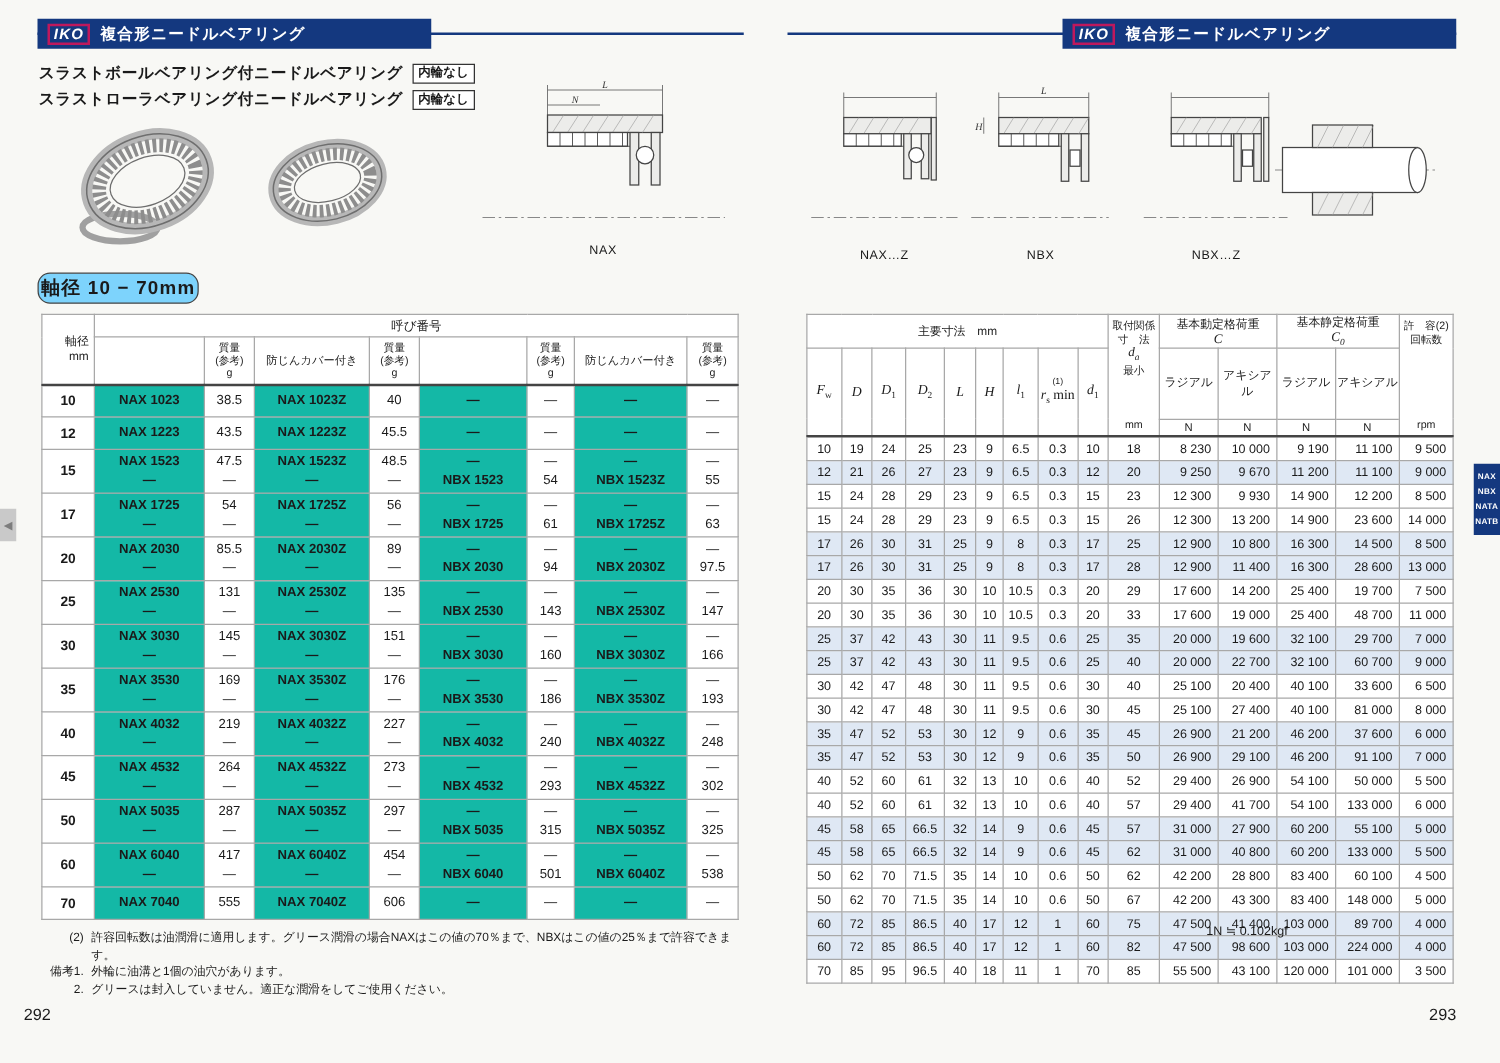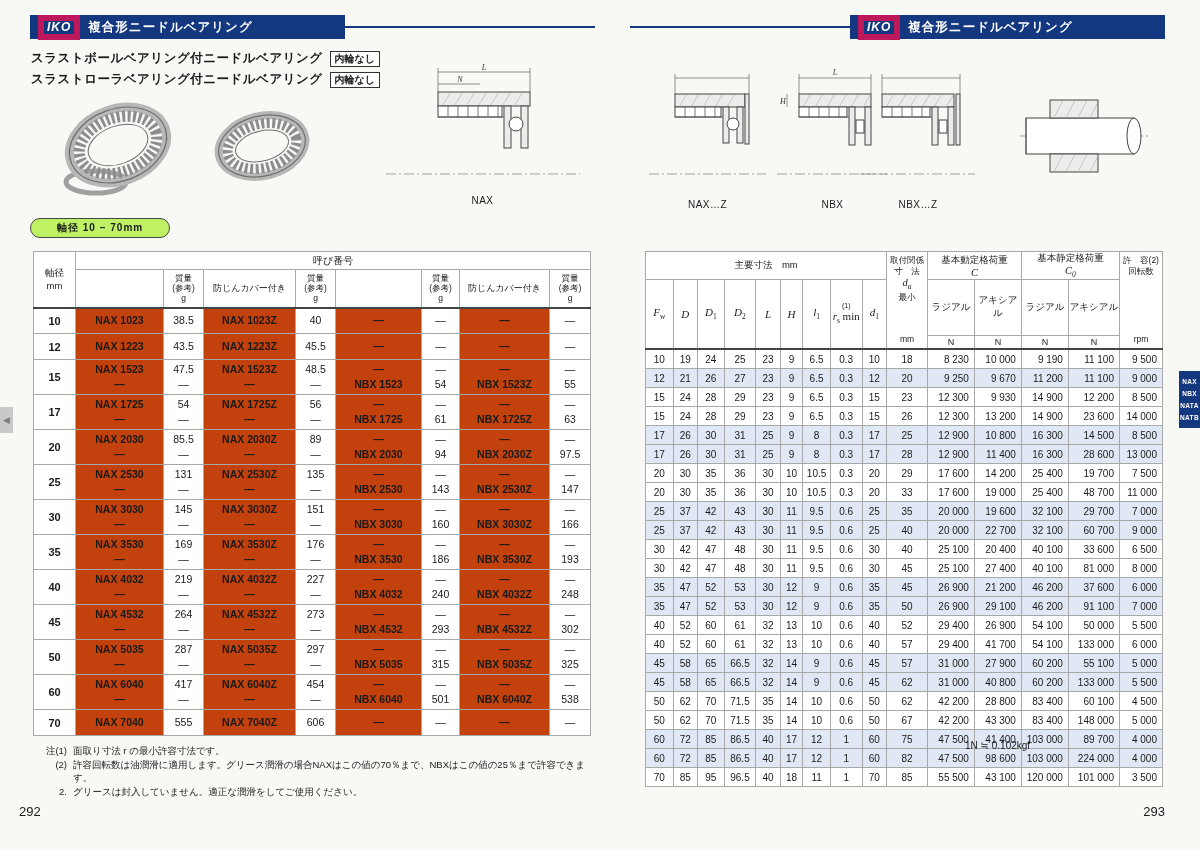--- a/index.html
+++ b/index.html
@@ -11,21 +11,21 @@
     color:#1a1a1a;
     position:relative;
   }
 
   
   .banner-rule { position:absolute; top:26px; height:2px; background:#14387f; }
   .page-banner {
     position:absolute; top:15px; height:24px; background:#14387f; color:#fff;
     display:flex; align-items:center; gap:8px; padding:0 14px 0 8px; z-index:2;
   }
-  .iko-logo { border:6px solid #be185d; font-weight:bold; font-style:italic; font-size:12px;
+  .iko-logo { border:2px solid #be185d; font-weight:bold; font-style:italic; font-size:12px;
     line-height:13px; padding:0 3px; letter-spacing:1px; }
   .banner-title { font-weight:bold; font-size:12.5px; letter-spacing:1px; }
 
   
   .subtitles { position:absolute; left:31px; top:50px; }
   .subtitle-line { display:flex; align-items:center; gap:7px; margin-bottom:4px; }
   .subtitle-text { font-size:12.5px; font-weight:bold; letter-spacing:0.5px; }
   .inner-ring-tag { border:1.2px solid #333; background:#fff; font-size:10px; font-weight:bold;
     padding:0 4px; line-height:14px; }
 
@@ -37,43 +37,43 @@
   svg .part  { fill:#ececea; stroke:#444; stroke-width:1; }
   svg .part2 { fill:#ffffff; stroke:#444; stroke-width:1; }
   svg .hatch { stroke:#9a9a9a; stroke-width:0.5; }
   svg .ball  { fill:#fff; stroke:#444; stroke-width:1; }
   svg .ln    { stroke:#444; stroke-width:0.7; }
   svg .dimt  { font-family:"Liberation Serif","DejaVu Serif",serif; font-style:italic;
                font-size:8px; fill:#333; text-anchor:middle; }
 
   
   .shaft-range { position:absolute; left:30px; top:218px; border:1.3px solid #444;
-    border-radius:10px; background:#bef264; font-size:10px; font-weight:bold;
-    padding:2px 26px; letter-spacing:1px; }
+    border-radius:10px; background:#7dd3fc; font-size:15px; font-weight:bold;
+    padding:2px 2px; letter-spacing:1px; }
 
   
   table.spec { border-collapse:collapse; table-layout:fixed; background:#fff;
     border:1.5px solid #444; }
   table.spec th, table.spec td { border:1px solid #a8a8a8; font-weight:normal; }
   table.spec thead { border-bottom:2px solid #444; }
   table.spec th { font-size:9.5px; text-align:center; vertical-align:middle; background:#fff; }
 
   
   .left-table { position:absolute; left:33px; top:251px; width:557px; font-size:10.5px; }
   .left-table td { text-align:center; vertical-align:middle; padding:2px 2px; }
   .left-table td div { line-height:15px; }
   .left-table tr.h1 { height:26px; }
   .left-table tr.h2 { height:35px; }
   .left-table td.dia   { font-weight:bold; font-size:11px; background:#fff; }
-  .left-table td.desig { background:#c2410c; font-weight:bold; }
+  .left-table td.desig { background:#14b8a6; font-weight:bold; }
   .left-table td.mass  { background:#fff; }
   .left-table th.grouph { height:18px; font-size:10px; }
   .left-table th.massh { white-space:pre-line; font-size:8.5px; line-height:10px; }
   .left-table th.coverh { font-size:9px; }
-  .left-table .vstack { display:flex; flex-direction:column; height:100%; padding:3px 4px; text-align:center; }
+  .left-table .vstack { display:flex; flex-direction:column; height:100%; padding:3px 4px; text-align:right; }
   .left-table .vstack .push { margin-top:auto; }
   .left-table thead tr:last-child th { height:38px; }
 
   
   .right-table { position:absolute; left:645px; top:251px; width:518px; font-size:10px; }
   .right-table td { padding:2.5px 3px; line-height:13px; vertical-align:middle; background:#fff; }
   .right-table td.dim { text-align:center; }
   .right-table td.load, .right-table td.speed { text-align:right; padding-right:5px; }
   .right-table tr.band td { background:#dfe8f4; }
   .right-table tr.gstart td { border-top:1px solid #777; }
@@ -645,26 +645,26 @@
         </td>
         <td class="mass">
           <div>—</div>
         </td>
       </tr>
     </tbody>
 </table>
 
 <div class="notes" id="notes">
     <div class="note-row">
-      <span class="note-label">注(1)</span>
-      <span class="note-text">面取り寸法 r の最小許容寸法です。</span>
+      <span class="note-label">(2)</span>
+      <span class="note-text">許容回転数は油潤滑に適用します。グリース潤滑の場合NAXはこの値の70％まで、NBXはこの値の25％まで許容できます。</span>
     </div>
     <div class="note-row">
-      <span class="note-label">(2)</span>
-      <span class="note-text">許容回転数は油潤滑に適用します。グリース潤滑の場合NAXはこの値の70％まで、NBXはこの値の25％まで許容できます。</span>
+      <span class="note-label">備考1.</span>
+      <span class="note-text">外輪に油溝と1個の油穴があります。</span>
     </div>
     <div class="note-row">
       <span class="note-label">2.</span>
       <span class="note-text">グリースは封入していません。適正な潤滑をしてご使用ください。</span>
     </div>
   </div>
 <div class="page-number" style="left:19px;text-align:right;">292</div>
 
 <div class="banner-rule" style="left:630px;width:535px;"></div>
 <div class="page-banner" style="right:35px;width:315px;">
@@ -711,21 +711,21 @@
     <line class="ln" x1="54" y1="41" x2="54" y2="51"></line>
     <line class="ln" x1="64" y1="41" x2="64" y2="51"></line>
     <rect class="part" x="74" y="41" width="6" height="38"></rect>
     <rect class="part" x="90" y="41" width="6" height="38"></rect>
     <rect class="part2" x="81" y="54" width="8" height="13"></rect>
     <line class="ln" x1="24" y1="51" x2="74" y2="51"></line>
   </svg>
   <div class="fig-caption">NBX</div>
 </div>
 
-<div class="fig" style="left:858px;top:66px;width:120px;">
+<div class="fig" style="left:913px;top:66px;width:120px;">
   <svg width="120" height="130" viewBox="0 0 120 130">
     <line class="cl" x1="2" y1="108" x2="117" y2="108"></line>
     <line class="dim" x1="24" y1="12" x2="102" y2="12"></line>
     <line class="dim" x1="24" y1="8" x2="24" y2="28"></line>
     <line class="dim" x1="102" y1="8" x2="102" y2="28"></line>
     <rect class="part" x="24" y="28" width="72" height="13"></rect>
     <path class="hatch" d="M28 41l8 -13M40 41l8 -13M52 41l8 -13M64 41l8 -13M76 41l8 -13M88 41l8 -13"></path>
     <rect class="part2" x="24" y="41" width="48" height="10"></rect>
     <line class="ln" x1="34" y1="41" x2="34" y2="51"></line>
     <line class="ln" x1="44" y1="41" x2="44" y2="51"></line>

